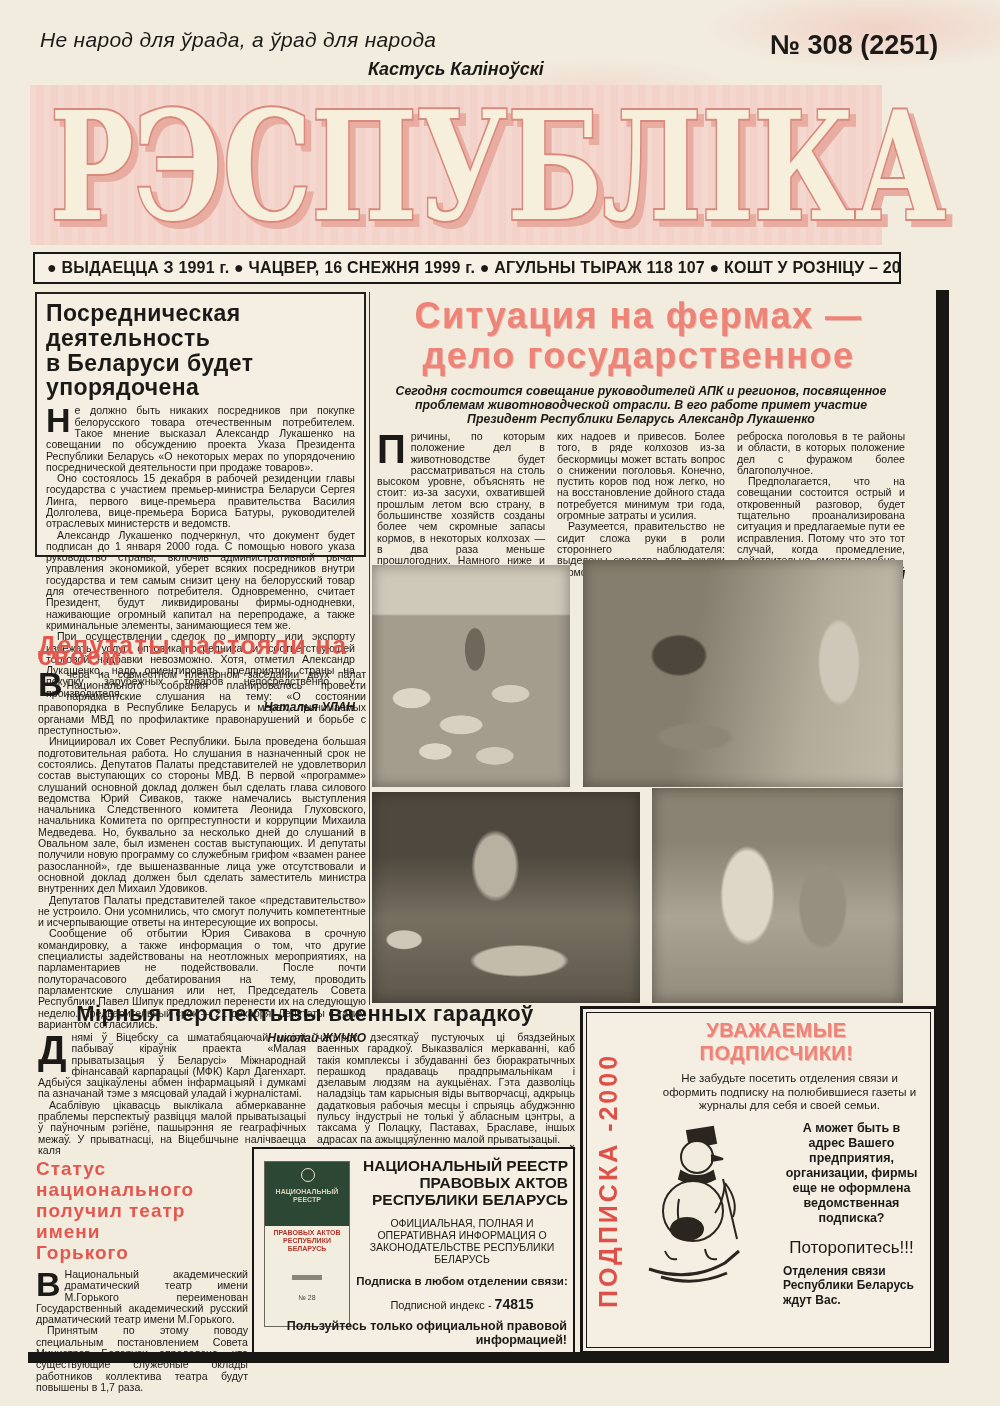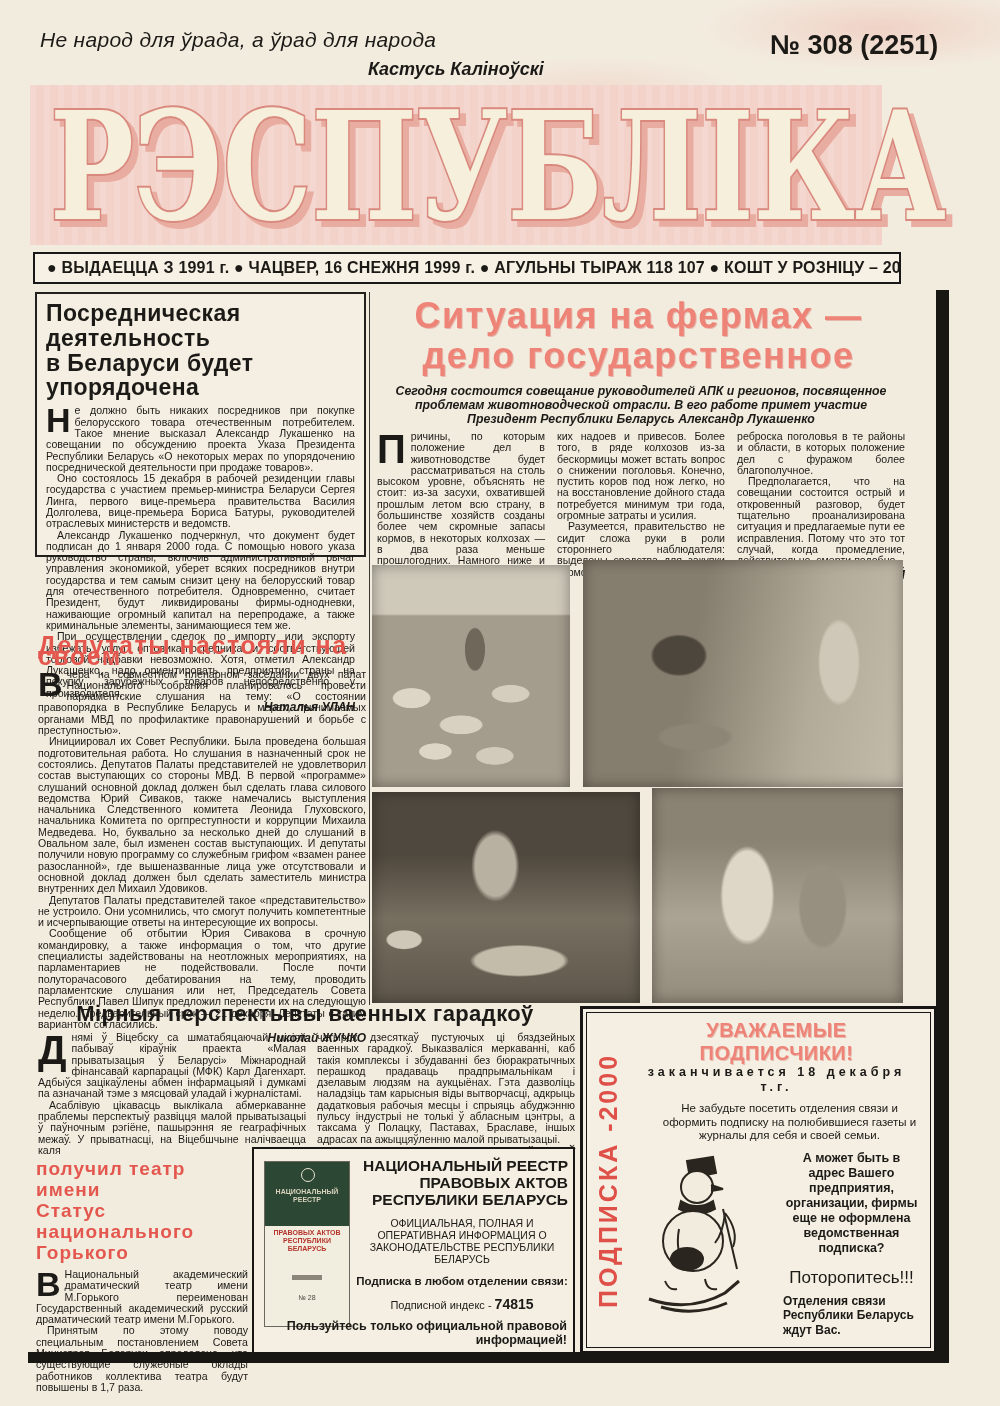--- a/index.html
+++ b/index.html
@@ -163,22 +163,22 @@
       <p class="ind">Асаблівую цікавасць выклікала абмеркаванне праблемы перспектыў развіцця малой прыватызацыі ў паўночным рэгіёне, пашырэння яе геаграфічных межаў. У прыватнасці, на Віцебшчыне налічваецца каля</p>
     </div>
     <div style="width:258px;">
       <p>чатырох дзесяткаў пустуючых ці бяздзейных ваенных гарадкоў. Выказваліся меркаванні, каб такія комплексы і збудаванні без бюракратычных перашкод прадаваць прадпрымальнікам і дзелавым людзям на аукцыёнах. Гэта дазволіць наладзіць там карысныя віды вытворчасці, адкрыць дадатковыя рабочыя месцы і спрыяць абуджэнню пульсу індустрыі не толькі ў абласным цэнтры, а таксама ў Полацку, Паставах, Браславе, іншых адрасах па ажыццяўленню малой прыватызацыі.</p>
       <div class="byline">Віталь  ФЁДАРАЎ</div>
     </div>
   </div>
 
   <div class="abs body-txt" style="left:36px; top:1158px; width:212px;">
     <div class="h-red" style="font-size:19px; line-height:21px;">
+      <div>Статус национального</div>
       <div>получил театр имени</div>
-      <div>Статус национального</div>
       <div>Горького</div>
     </div>
     <div style="margin-top:6px;">
       <p><span class="dropcap">В</span><span>Национальный академический драматический театр имени М.Горького переименован Государственный академический русский драматический театр имени М.Горького.</span></p>
       <p class="ind">Принятым по этому поводу специальным постановлением Совета Министров Беларуси определено, что существующие служебные оклады работников коллектива театра будут повышены в 1,7  раза.</p>
     </div>
   </div>
 
   <div class="abs reg-box" style="left:252px; top:1147px; width:323px; height:208px;">
 
@@ -202,21 +202,20 @@
       </div>
     </div>
     <div class="abs ctr serif b" style="left:6px; right:6px; bottom:6px; font-size:12.5px;">Пользуйтесь только официальной правовой информацией!</div>
   </div>
 
   <div class="abs sub-box" style="left:580px; top:1006px; width:357px; height:348px;">
     <div class="sub-inner">
       <div class="vert-strip">ПОДПИСКА -2000</div>
       <div style="position:absolute; left:40px; right:4px; top:4px; bottom:4px; padding:2px 6px;">
         <div class="ctr h-pink" style="font-size:20px; letter-spacing:.5px;">УВАЖАЕМЫЕ ПОДПИСЧИКИ!</div>
-        <div class="ctr b" style="font-size:12.5px; letter-spacing:4px; line-height:15px;">заканчивается 18 декабря т.г.</div>
         <p class="ctr" style="font-size:11.5px; line-height:13.5px; margin-top:7px;margin-left:26px;">Не забудьте посетить отделения связи и оформить подписку на полюбившиеся газеты и журналы для себя и своей семьи.</p>
 
         <div style="position:relative; height:170px; margin-top:6px;">
 
           <svg width="140" height="168" viewBox="0 0 140 168" style="position:absolute; left:2px; top:0;">
             <g stroke="#2a261f" stroke-width="2" fill="#f2ecdf">
               <path d="M52 12 l26 -4 l3 16 l-26 5 z" fill="#2a261f"></path>
               <circle cx="62" cy="38" r="16"></circle>
               <path d="M76 36 l12 4 l-12 2" fill="#2a261f"></path>
               <path d="M46 52 q16 10 32 0 l2 8 q-18 10 -36 0 z" fill="#2a261f"></path>

